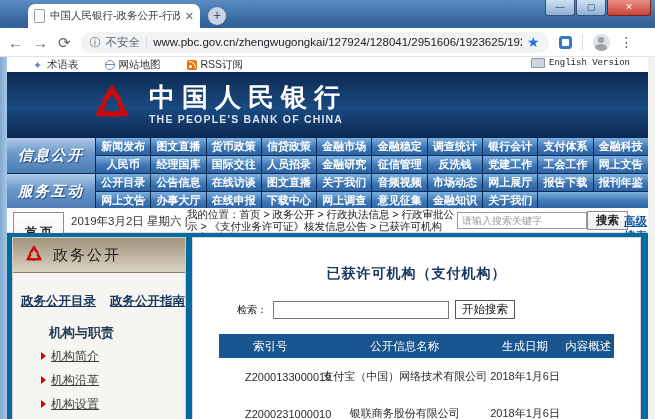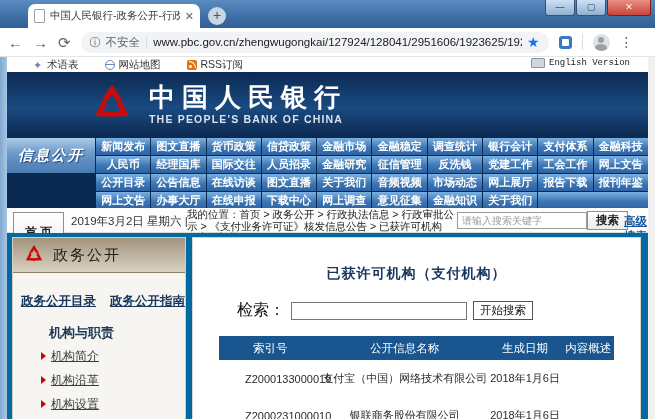--- a/index.html
+++ b/index.html
@@ -97,21 +97,21 @@
   .side-links{margin:20px 8px 0 8px;display:flex;gap:14px;}
   .side-link{font-size:12.5px;font-weight:bold;color:#17365d;text-decoration:underline;white-space:nowrap;}
   .sec-title{margin:14px 0 2px 36px;font-size:13px;font-weight:bold;color:#203a56;}
   .side-item{margin-left:28px;height:24px;display:flex;align-items:center;gap:5px;}
   .tri{width:0;height:0;border-left:5px solid #c00;border-top:4px solid transparent;border-bottom:4px solid transparent;}
   .side-item span{font-size:12px;color:#3c3c3c;text-decoration:underline;}
 
   .mainbox{position:absolute;left:185px;top:4px;width:449px;height:300px;background:#fff;border:1px solid #d9d6d0;box-sizing:border-box;}
   .page-title{margin-top:27px;text-align:center;font-size:14px;font-weight:bold;color:#17365d;letter-spacing:1px;}
   .retrieve{margin:17px 0 0 44px;display:flex;align-items:center;gap:6px;}
-  .ret-label{font-size:16px;color:#111;}
+  .ret-label{font-size:10px;color:#111;}
   .ret-input{width:168px;height:16px;border:1px solid #777;font-size:11px;padding:0 3px;}
   .ret-btn{padding:1px 6px;border:1px solid #555;background:#fff;font-size:11.5px;color:#111;}
 
   .tbl{margin:15px 26px 0 26px;}
   .thead{display:flex;background:#19568f;height:24px;align-items:center;}
   .th{color:#fff;font-size:11.5px;text-align:center;}
   .trow{display:flex;height:37px;align-items:center;background:#fff;}
   .td{font-size:11px;color:#2b2b2b;}
   .c0{width:26%;} .c1{width:42%;} .c2{width:19%;} .c3{width:13%;}
   .td.c0{text-align:left;padding-left:26px;box-sizing:border-box;}
@@ -212,20 +212,21 @@
     <div class="nav-cell" style="grid-area: 2 / 2;">人民币</div>
     <div class="nav-cell" style="grid-area: 2 / 3;">经理国库</div>
     <div class="nav-cell" style="grid-area: 2 / 4;">国际交往</div>
     <div class="nav-cell" style="grid-area: 2 / 5; font-family: Liberation Mono, monospace;">人员招录</div>
     <div class="nav-cell" style="grid-area: 2 / 6;">金融研究</div>
     <div class="nav-cell" style="grid-area: 2 / 7;">征信管理</div>
     <div class="nav-cell" style="grid-area: 2 / 8;">反洗钱</div>
     <div class="nav-cell" style="grid-area: 2 / 9;">党建工作</div>
     <div class="nav-cell" style="grid-area: 2 / 10;">工会工作</div>
     <div class="nav-cell" style="grid-area: 2 / 11;">网上文告</div>
+    <div class="nav-label" style="grid-area: 3 / 1 / span 2;">服务互动</div>
     <div class="nav-cell" style="grid-area: 3 / 2;">公开目录</div>
     <div class="nav-cell" style="grid-area: 3 / 3;">公告信息</div>
     <div class="nav-cell" style="grid-area: 3 / 4;">在线访谈</div>
     <div class="nav-cell" style="grid-area: 3 / 5;">图文直播</div>
     <div class="nav-cell" style="grid-area: 3 / 6;">关于我们</div>
     <div class="nav-cell" style="grid-area: 3 / 7;">音频视频</div>
     <div class="nav-cell" style="grid-area: 3 / 8;">市场动态</div>
     <div class="nav-cell" style="grid-area: 3 / 9;">网上展厅</div>
     <div class="nav-cell" style="grid-area: 3 / 10;">报告下载</div>
     <div class="nav-cell" style="grid-area: 3 / 11;">报刊年鉴</div>

